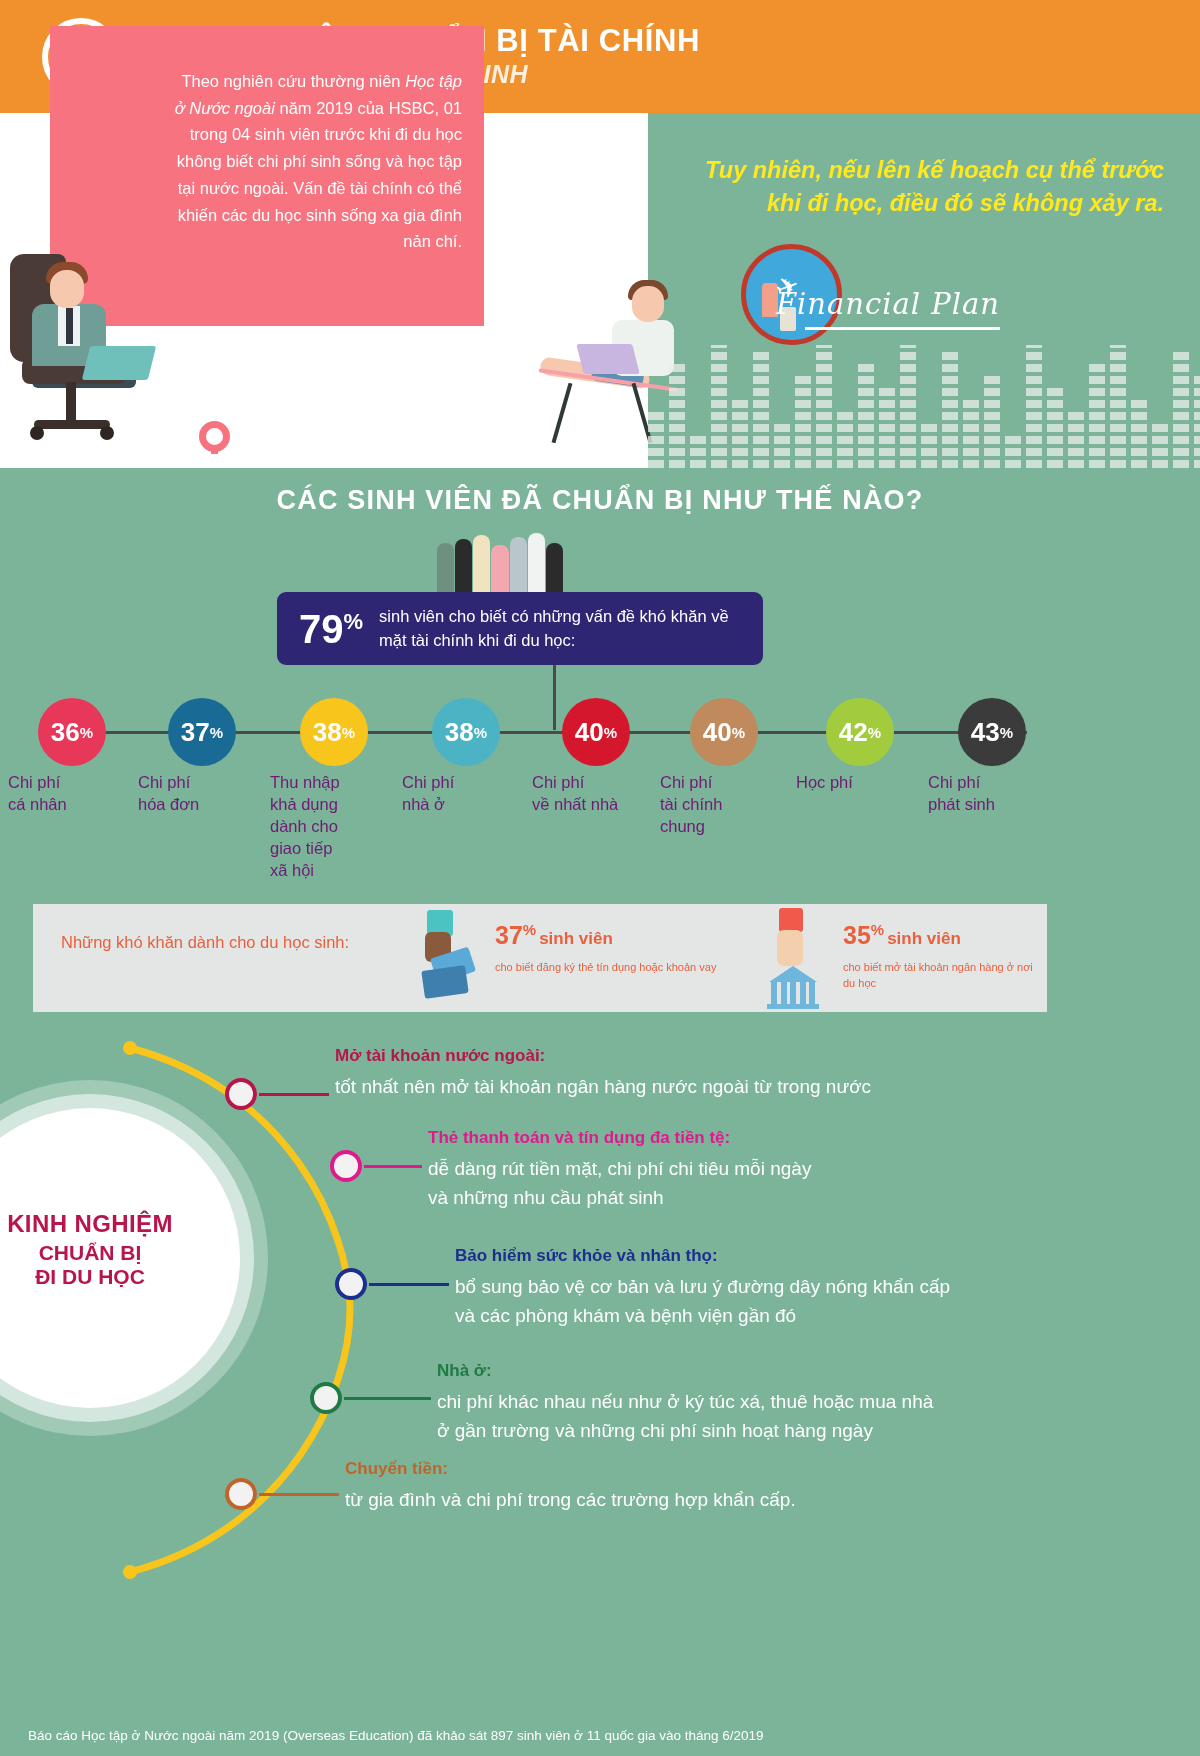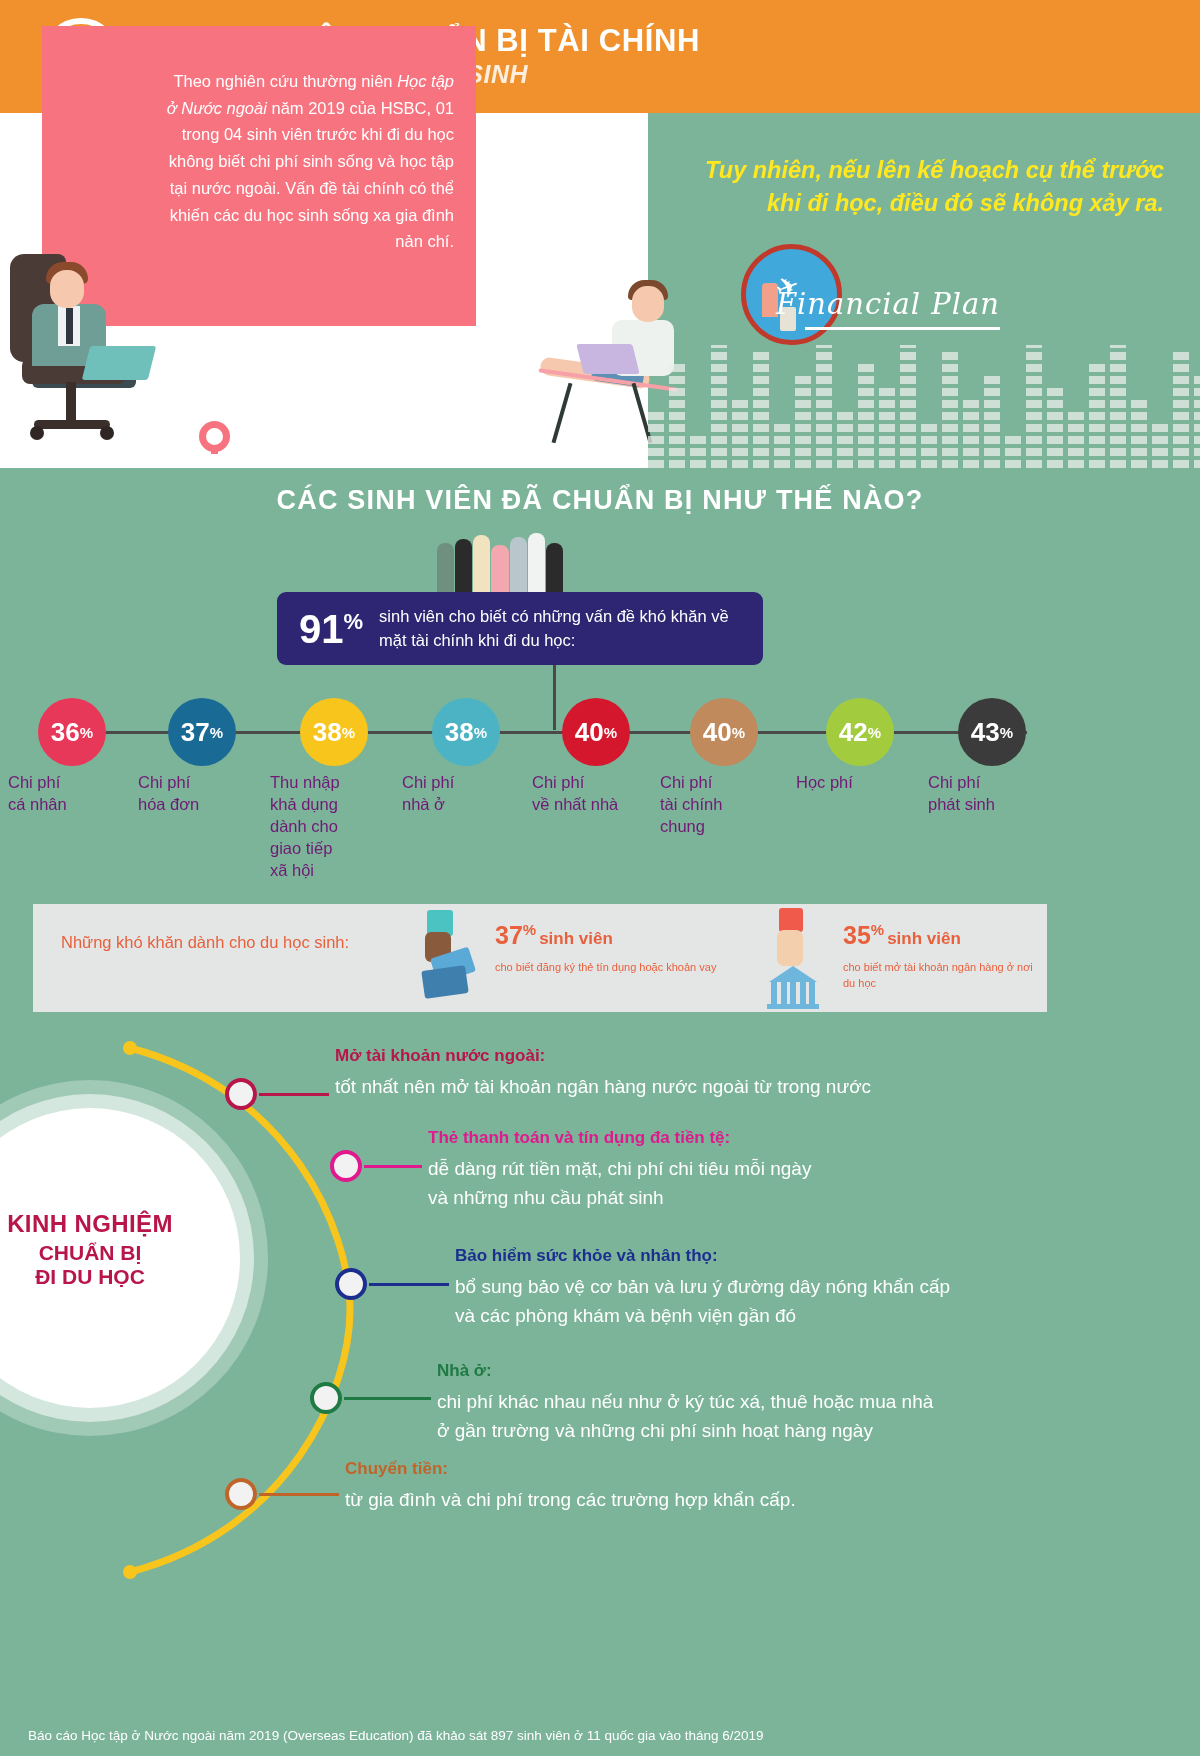--- a/index.html
+++ b/index.html
@@ -33,21 +33,21 @@
   
   .band-top{
     position:absolute; top:113px; left:0; width:1200px; height:355px;
     background:#ffffff;
   }
   .band-top-right{
     position:absolute; top:113px; left:648px; width:552px; height:355px;
     background:#7cb49a;
   }
   .pink-box{
-    position:absolute; top:26px; left:42px; width:434px; height:300px;
+    position:absolute; top:26px; left:50px; width:434px; height:300px;
     background:#f7737f;
   }
   .pink-text{
     position:absolute; right:22px; top:42px; width:290px;
     color:#ffffff; font-size:16.5px; line-height:1.62; text-align:right;
   }
   .pink-text i{ font-style:italic; }
   .stem{
     position:absolute; left:211px; top:116px; width:7px; height:32px;
     background:#f7737f;
@@ -593,21 +593,21 @@
     <div class="pp" style="background: rgb(43, 43, 43); height: 60px;"></div>
     <div class="pp" style="background: rgb(242, 227, 192); height: 64px;"></div>
     <div class="pp" style="background: rgb(243, 167, 174); height: 54px;"></div>
     <div class="pp" style="background: rgb(185, 199, 204); height: 62px;"></div>
     <div class="pp" style="background: rgb(241, 243, 242); height: 66px;"></div>
     <div class="pp" style="background: rgb(43, 43, 43); height: 56px;"></div>
   </div>
 
 <div class="banner79">
   <div class="b79-num">
-    <span>91</span><sup>%</sup>
+    <span>79</span><sup>%</sup>
   </div>
   <div class="b79-txt">sinh viên cho biết có những vấn đề khó khăn về mặt tài chính khi đi du học:</div>
 </div>
 <div class="connector-v"></div>
 
 <div class="circles" id="circles">
   <div class="hline"></div>
 <div class="circ" style="left: 38px; background: rgb(232, 56, 90);">
       <span>36</span>
       <sup>%</sup>

